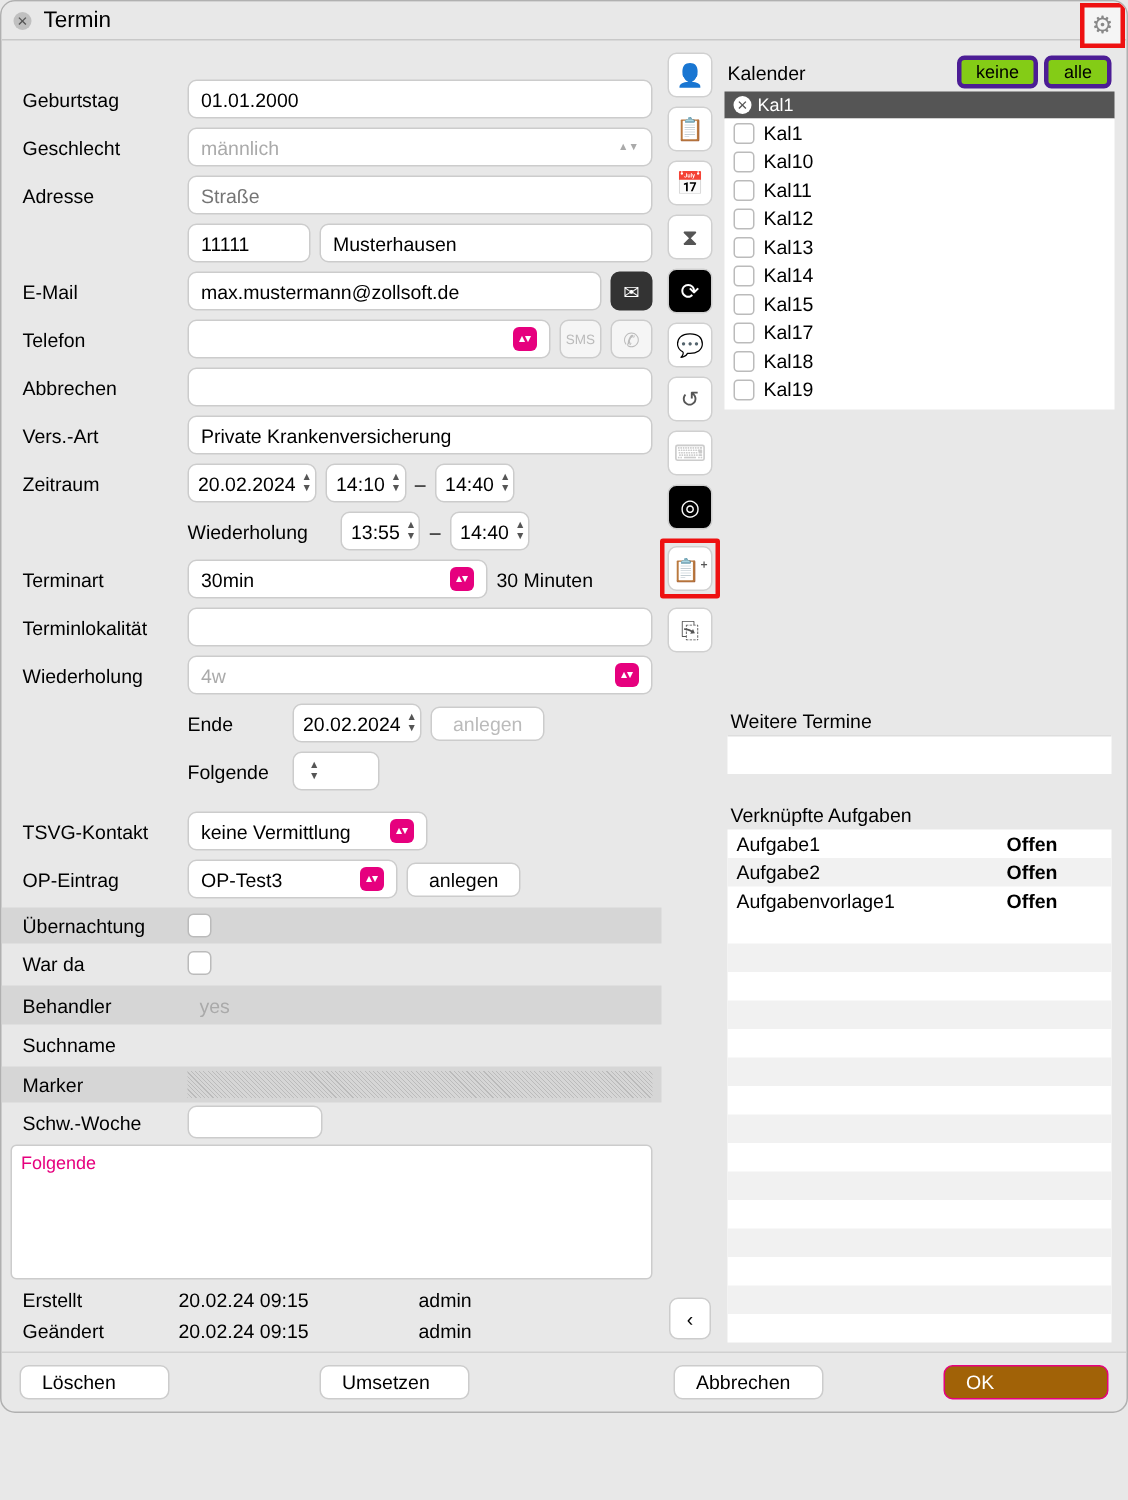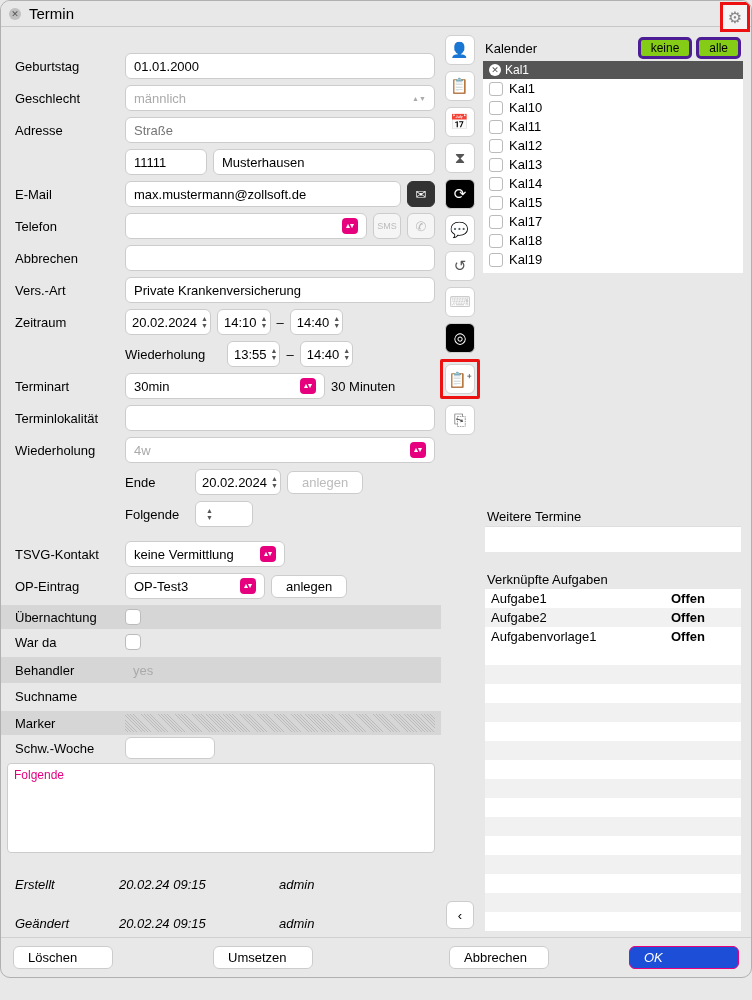--- a/index.html
+++ b/index.html
@@ -36,27 +36,27 @@
 .btn-icon.dark { background: #333; color: #fff; border-color: #333; }
 .rail-btn { width: 30px; height: 30px; border-radius: 6px; background: #fff; border: 1px solid #d0d0d0; display: flex; align-items: center; justify-content: center; font-size: 15px; color: #555; }
 .rail-btn.dark { background: #000; color: #fff; }
 .rail-highlight { border: 3px solid #e11; padding: 2px; border-radius: 2px; }
 .spinner { display: flex; align-items: center; background: #fff; border: 1px solid #ccc; border-radius: 6px; height: 26px; padding: 0 2px 0 6px; }
 .spinner-val { font-size: 13px; margin-right: 4px; }
 .spinner-btns { display: flex; flex-direction: column; font-size: 7px; color: #555; line-height: 7px; }
 .minus-btn { width: 20px; height: 20px; border-radius: 5px; background: #fff; border: 1px solid #ccc; display: flex; align-items: center; justify-content: center; }
 .pill-btn { background: #fff; border: 1px solid #ccc; border-radius: 6px; padding: 3px 14px; font-size: 13px; }
 .pill-btn.disabled { color: #bbb; }
-.pill-btn.pink { background: #1d4ed8; color: #fff; border-color: #e6007e; font-style: italic; }
+.pill-btn.pink { background: #a16207; color: #fff; border-color: #e6007e; }
 .checkbox { width: 16px; height: 16px; border-radius: 4px; background: #fff; border: 1px solid #bbb; }
 .section-stripe { background: #d6d6d6; margin: 0 -6px 0 -14px; padding: 3px 6px 3px 14px; display: flex; align-items: center; min-height: 24px; gap: 6px; }
 .section-stripe .label2 { width: 104px; flex-shrink: 0; }
 .marker-fill { flex: 1; height: 18px; background: repeating-linear-gradient(45deg, #bbb 0, #bbb 0.5px, #d6d6d6 0.5px, #d6d6d6 2px); }
 .infobox { width: calc(100% + 8px); margin-left: -8px; height: 90px; background: #fff; border: 1px solid #ccc; border-radius: 4px; padding: 4px 6px; color: #e6007e; font-size: 12px; }
-.meta-row { display: flex; align-items: center; margin-top: 24px; font-size: 13px; font-style: italic; }
+.meta-row { display: flex; align-items: center; margin-top: 6px; font-size: 13px; }
 .meta-row .label { width: 104px; }
 .meta-row .v1 { width: 160px; }
 .back-circle { width: 28px; height: 28px; border-radius: 6px; background: #fff; border: 1px solid #ccc; display: flex; align-items: center; justify-content: center; }
 
 .cal-header { display: flex; align-items: center; gap: 4px; margin-bottom: 0; padding: 4px 4px 2px 4px; }
 .cal-title { flex: 1; }
 .tiny-btn { background: #84cc16; border: 3px solid #4c1d95; border-radius: 5px; padding: 1px 10px; font-size: 12px; }
 .cal-selected { background: #555; color: #fff; padding: 2px 6px; display: flex; align-items: center; gap: 4px; font-size: 12px; margin: 0 2px; }
 .cal-selected .x { width: 12px; height: 12px; border-radius: 50%; background: #fff; color: #555; display: flex; align-items: center; justify-content: center; font-size: 9px; }
 .cal-list { background: #fff; margin: 0 2px; flex: 0 0 auto; padding-bottom: 4px; }

